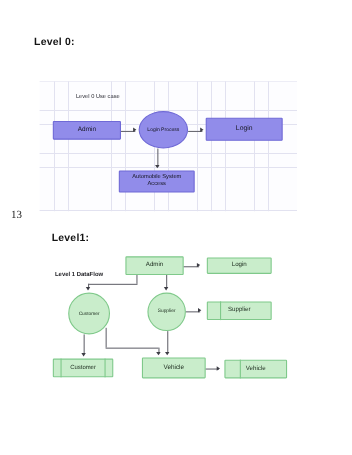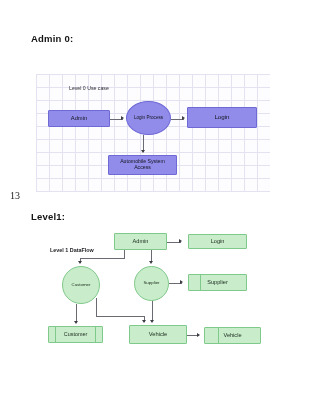--- a/index.html
+++ b/index.html
@@ -24,21 +24,21 @@
   
   .heading {
     position: absolute;
     font-size: 9.5px;
     font-weight: bold;
     letter-spacing: 0.2px;
     color: #141414;
     white-space: nowrap;
   }
   #heading-level0 { left: 31px; top: 33px; }
-  #heading-level1 { left: 31px; top: 211px; }
+  #heading-level1 { left: 47px; top: 211px; }
 
   .page-number {
     position: absolute;
     left: 10px;
     top: 190px;
     font-size: 10px;
     color: #222222;
     font-family: "Liberation Serif", serif;
   }
 
@@ -142,21 +142,21 @@
     border-left: 2.2px solid transparent;
     border-right: 2.2px solid transparent;
     border-top: 3.4px solid #3d3d45;
   }
 </style>
 </head>
 <body>
 
 <div class="page">
 
-  <div class="heading" id="heading-level0">Admin 0:</div>
+  <div class="heading" id="heading-level0">Level 0:</div>
 
   <div class="figure" id="figure-level0">
 
     <div class="fig-caption" id="caption-level0">Level 0 Use case</div>
 
     <div class="node rect purple" id="l0-admin">Admin</div>
 
     <div class="node ellipse purple" id="l0-login-proc">Login Process</div>
 
     <div class="node rect purple" id="l0-login">Login</div>

